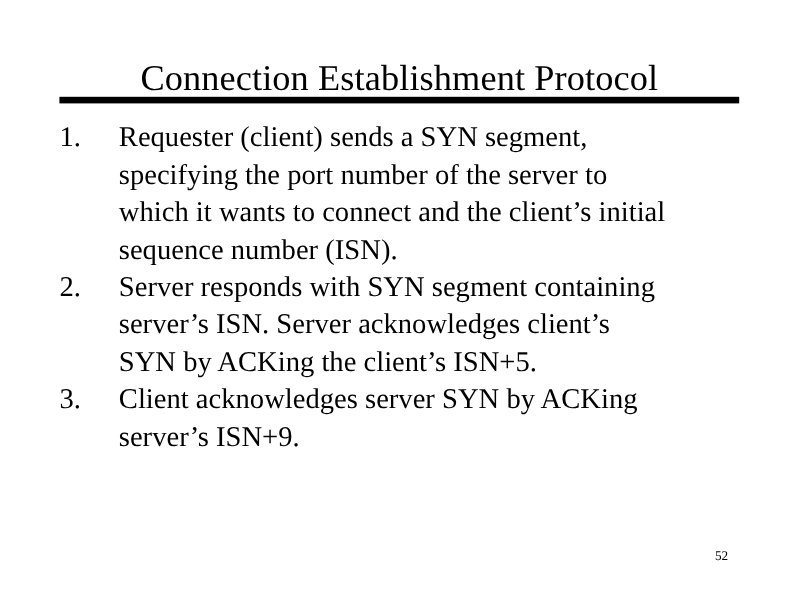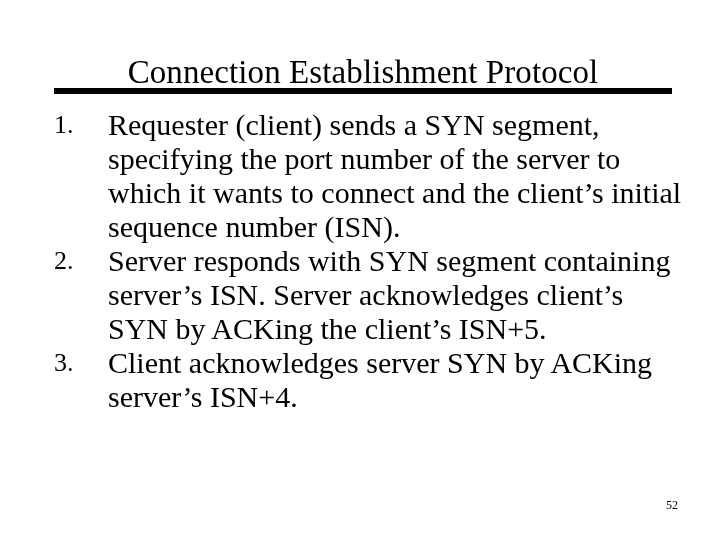--- a/index.html
+++ b/index.html
@@ -68,30 +68,30 @@
     left: 4px;
     top: 0;
     width: 36px;
     text-align: left;
     font-size: 26px;
     line-height: 34px;
     color: #000000;
   }
   .item-text {
     display: block;
-    font-size: 30px;
+    font-size: 26px;
     line-height: 34px;
     white-space: pre-line;
     color: #000000;
   }
 
   
   #page-number {
     position: absolute;
-    right: 42px;
+    right: 58px;
     bottom: 28px;
     font-size: 12px;
     line-height: 14px;
     color: #000000;
   }
 </style>
 </head>
 <body>
 
 <div id="slide">
@@ -113,20 +113,20 @@
     <li class="list-item">
       <span class="item-number">2.</span>
       <span class="item-text">Server responds with SYN segment containing
 server’s ISN.  Server acknowledges client’s
 SYN by ACKing the client’s ISN+5.</span>
     </li>
 
     <li class="list-item">
       <span class="item-number">3.</span>
       <span class="item-text">Client acknowledges server SYN by ACKing
-server’s ISN+4.</span>
+server’s ISN+9.</span>
     </li>
 
   </ol>
 
   <div id="page-number">52</div>
 
 </div>
 
 </body></html>

